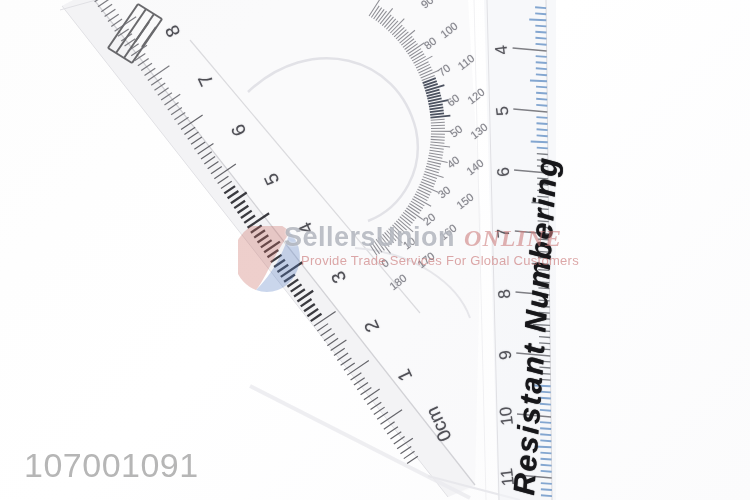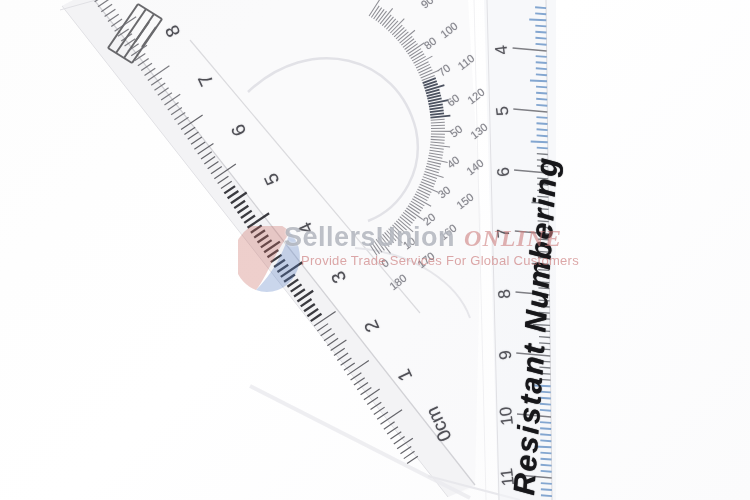--- a/index.html
+++ b/index.html
@@ -401,13 +401,14 @@
     <svg id="wm-logo" width="70" height="74" viewBox="0 0 70 74">
       <path d="M52,6 A33,35 0 1 0 18,64 C28,52 34,32 52,6 Z" fill="#c96a60" opacity="0.32"></path>
       <path d="M18,64 A33,35 0 0 0 52,6 C44,30 34,48 18,64 Z" fill="#5b7fc4" opacity="0.32"></path>
     </svg>
     <div id="wm-brand">
       <span class="b1">SellersUnion</span><span class="b2">ONLINE</span>
     </div>
     <div id="wm-tagline">Provide Trade Services For Global Customers</div>
   </div>
 
+  <div id="sku">107001091</div>
 </div>
 
 </body></html>

